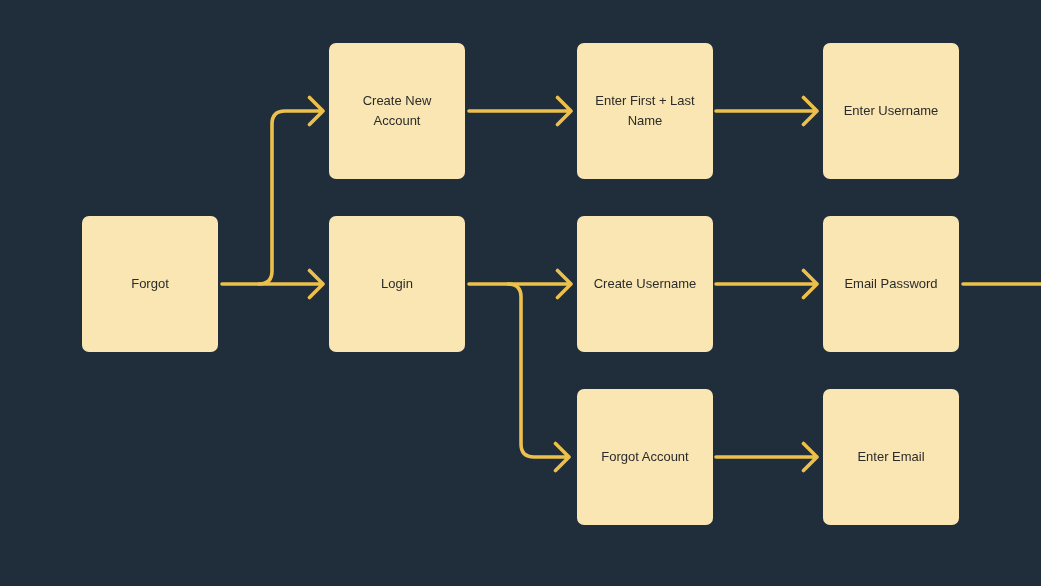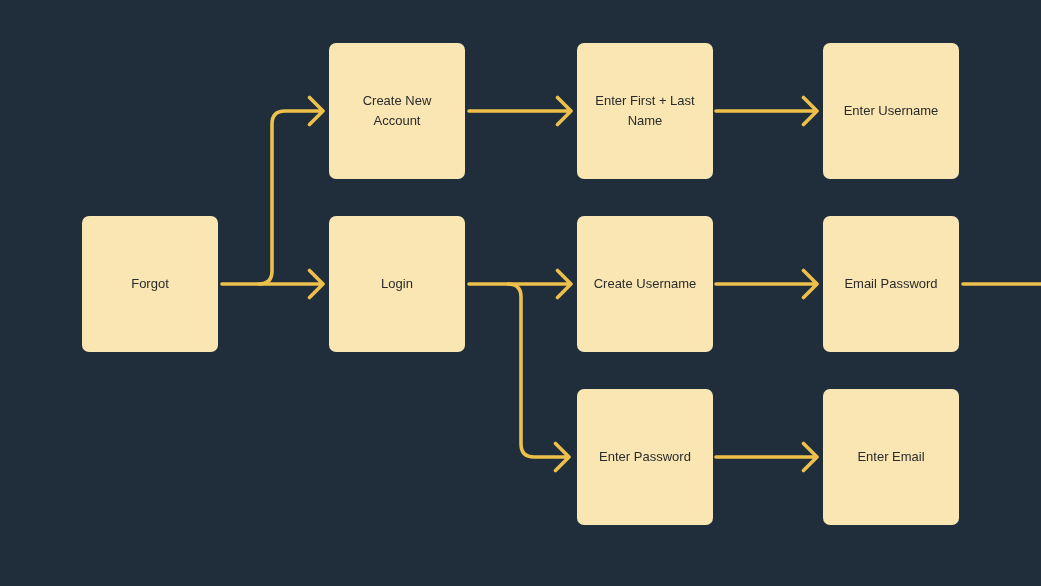--- a/index.html
+++ b/index.html
@@ -90,21 +90,21 @@
 
   <div class="node" style="left:577px; top:43px">
     <span class="node-label">Enter First + Last Name</span>
   </div>
 
   <div class="node" style="left:577px; top:216px">
     <span class="node-label">Create Username</span>
   </div>
 
   <div class="node" style="left:577px; top:389px">
-    <span class="node-label">Enter Password</span>
+    <span class="node-label">Forgot Account</span>
   </div>
 
   <div class="node" style="left:823px; top:43px">
     <span class="node-label">Enter Username</span>
   </div>
 
   <div class="node" style="left:823px; top:216px">
     <span class="node-label">Email Password</span>
   </div>
 

